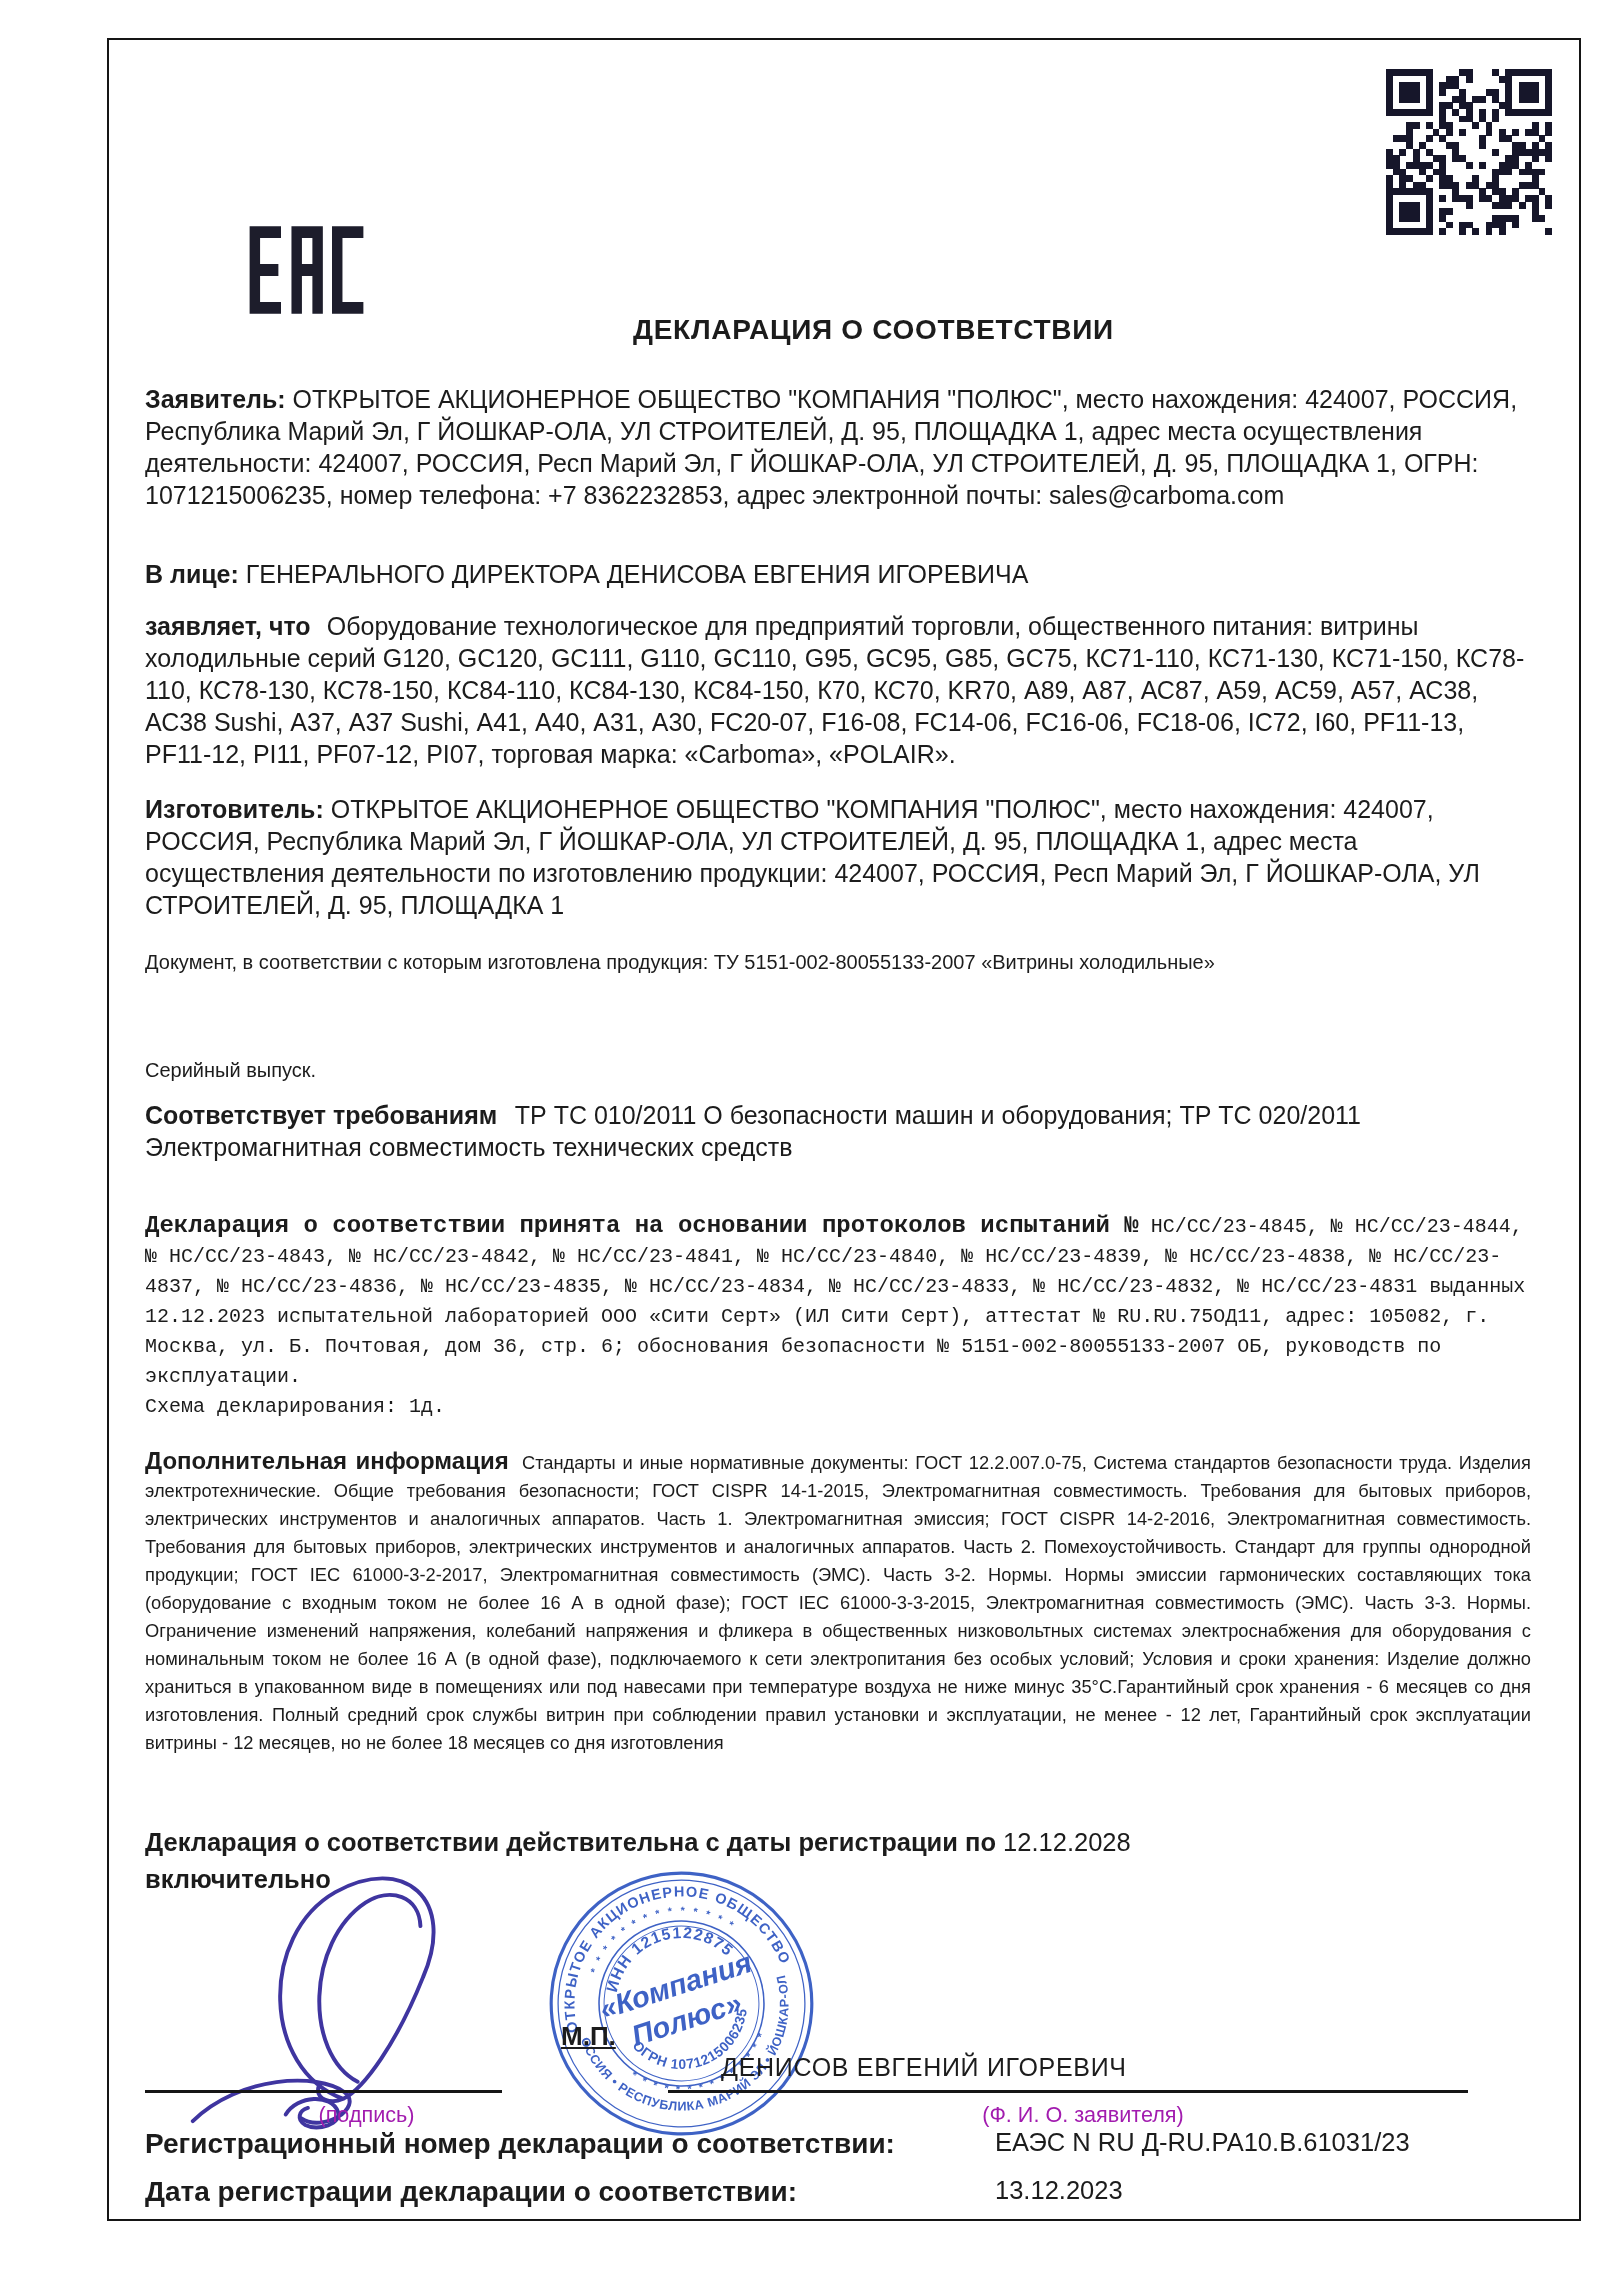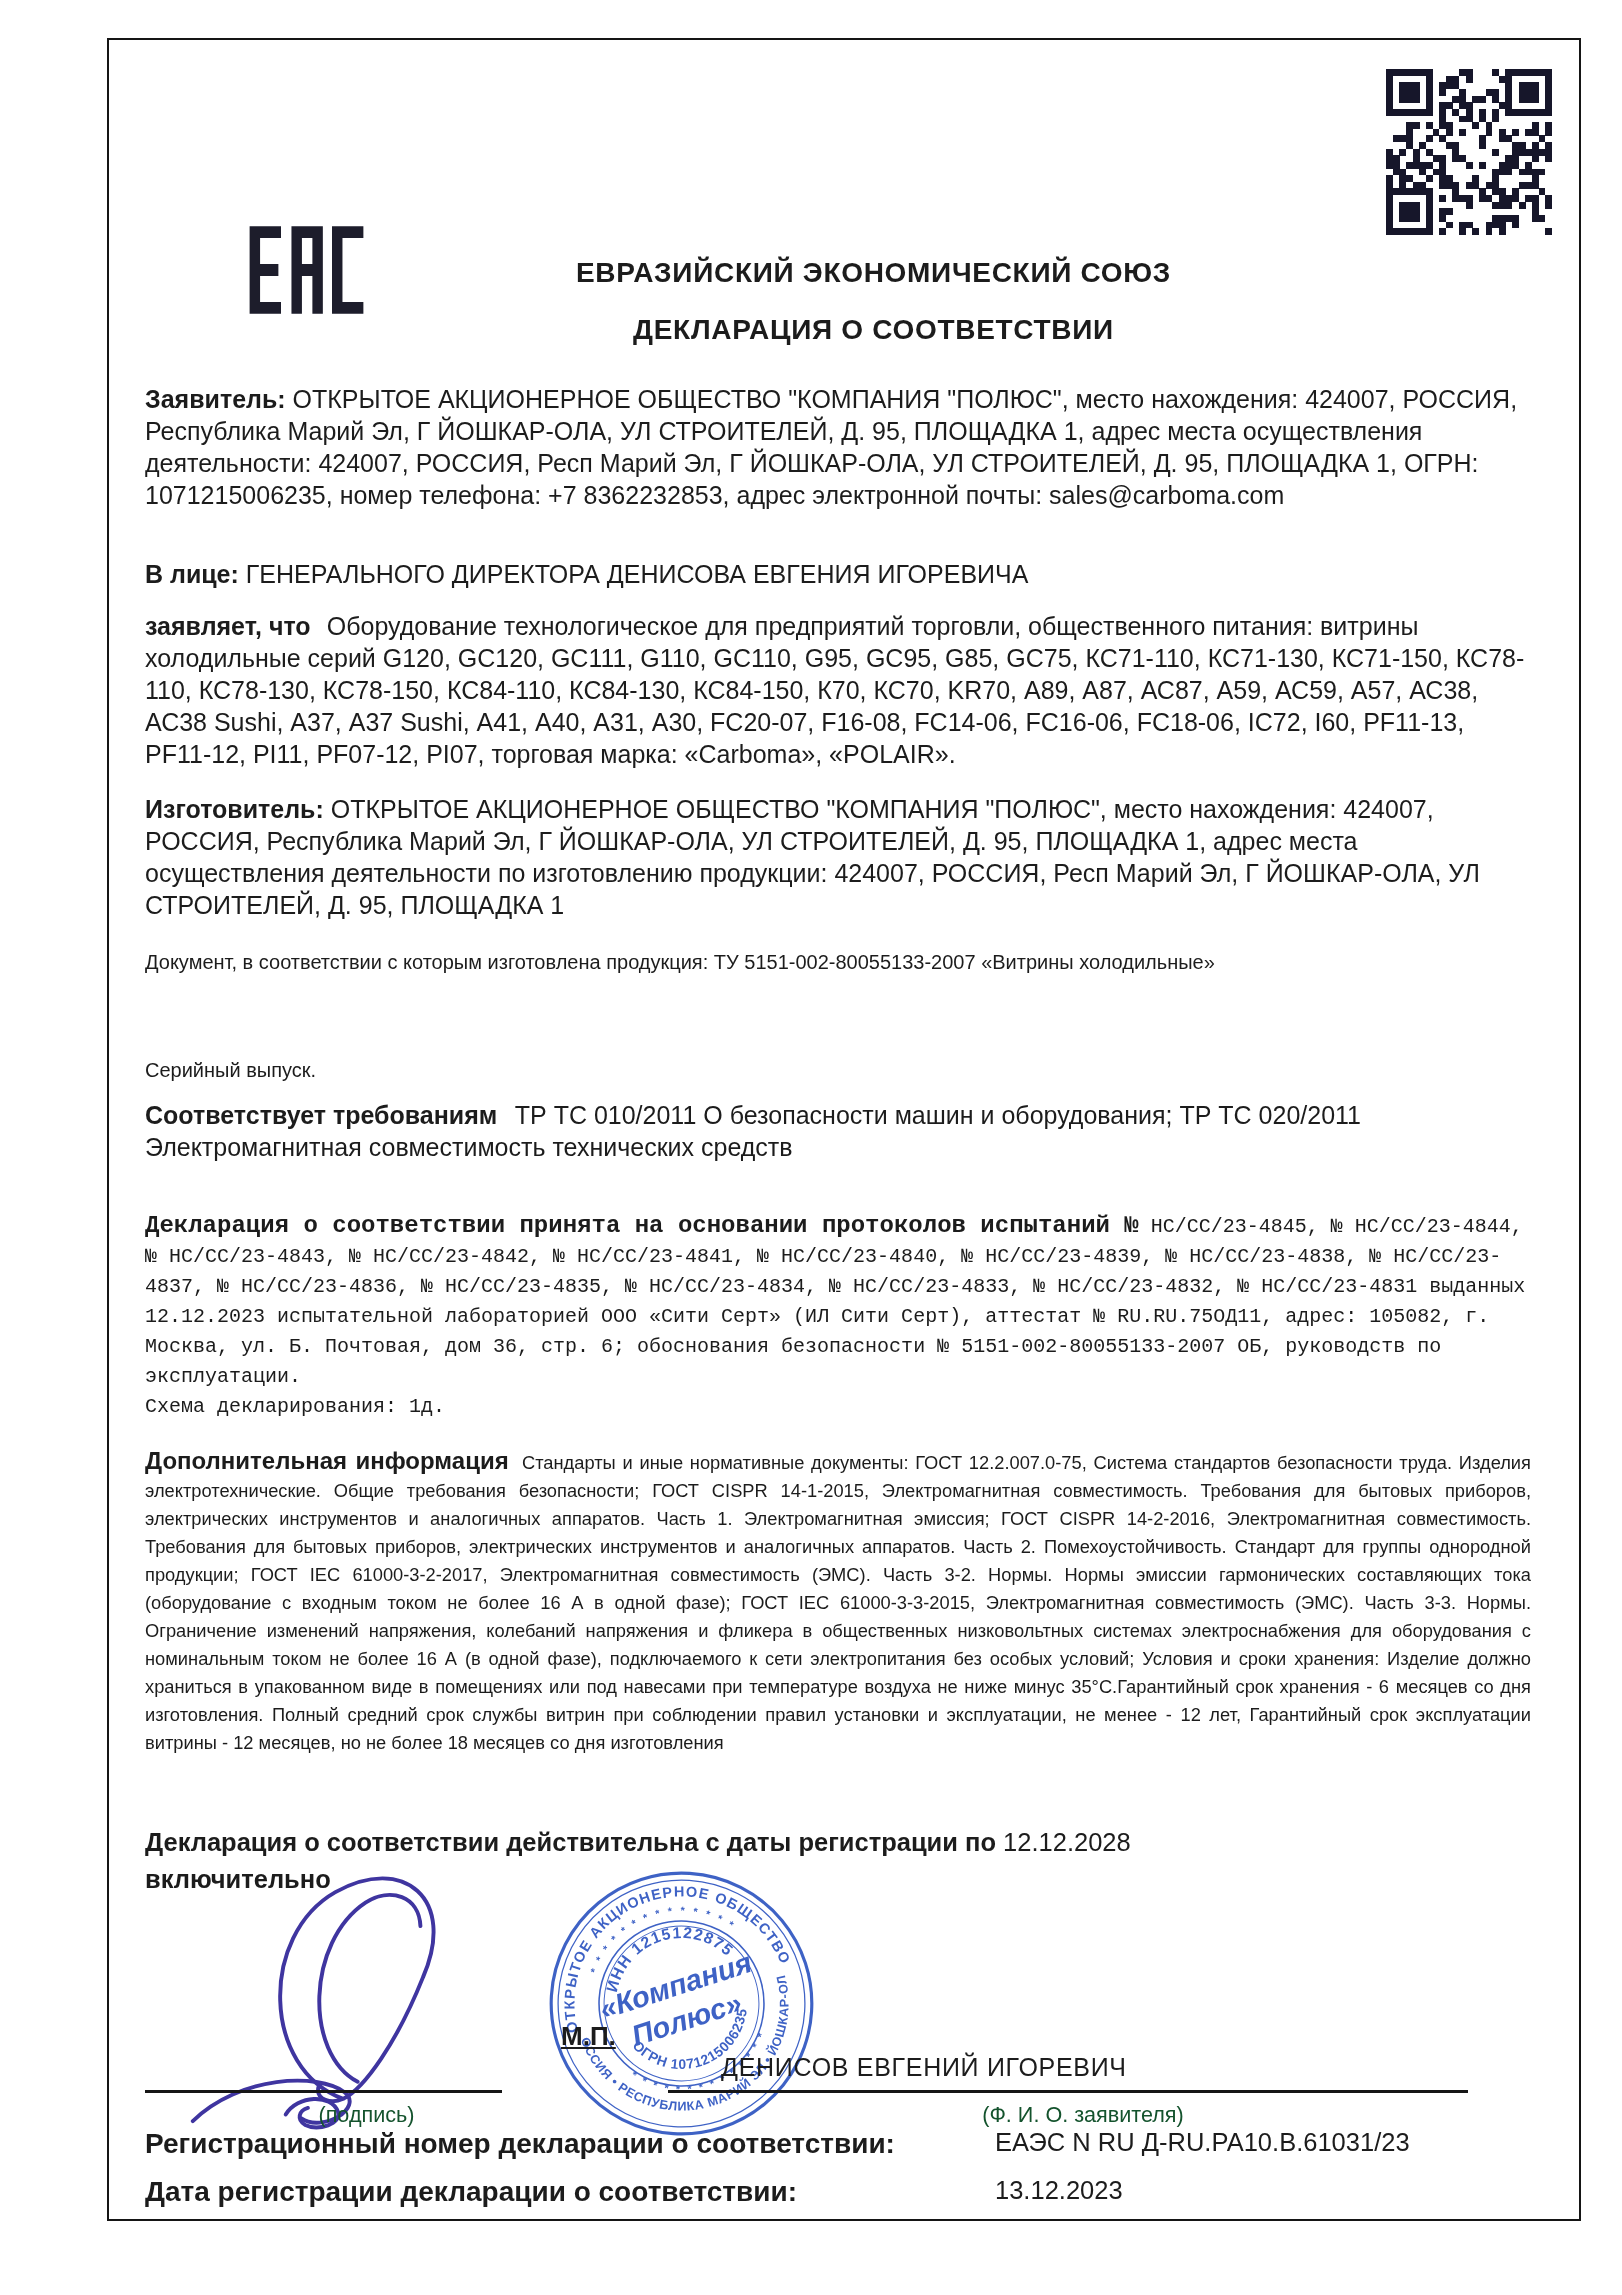--- a/index.html
+++ b/index.html
@@ -9,21 +9,21 @@
          border:2.6px solid #151515;pointer-events:none;}
   .abs{position:absolute;}
   .body-text{font-size:25px;line-height:32px;width:1382px;left:145px;text-align:left;}
   .small-text{font-size:20px;line-height:30px;width:1382px;left:145px;}
   .tiny-text{font-size:18.3px;line-height:28px;width:1386px;left:145px;text-align:justify;}
   b.lbl{font-weight:bold;}
   .title{font-weight:bold;font-size:28px;letter-spacing:0.7px;text-align:center;width:831px;left:458px;}
   .eac{left:247px;top:226px;width:119px;height:88px;}
   .qr{left:1373px;top:56px;width:192px;height:192px;background:#fff;}
   .hline{position:absolute;height:2.6px;background:#161616;}
-  .caption{font-size:21.6px;color:#14532d;}
+  .caption{font-size:21.6px;color:#a21caf;}
   .footrow-label{font-weight:bold;font-size:28px;left:145px;}
   .footrow-value{font-size:25.5px;left:995px;}
   .mp{font-weight:bold;font-size:26px;}
   .name-over-line{font-size:25px;letter-spacing:0.7px;}
   .stamp-wrap{left:543px;top:1865px;width:277px;height:277px;opacity:.92;}
   .sig-wrap{left:147px;top:1858px;width:471px;height:288px;}
   .valid-block{font-size:25.5px;line-height:37px;}
   .valid-block .vb-bold{font-weight:bold;}
   svg text{font-family:"Liberation Sans",sans-serif;}
 </style>
@@ -40,21 +40,20 @@
 
         <path d="M4 0 h48 v18 h-32 v40 h28 v18 h-28 v40 h32 v18 h-48 z"></path>
 
         <path d="M68 0 h48 v134 h-16 v-58 h-16 v58 h-16 z M84 18 v40 h16 v-40 z"></path>
 
         <path d="M130 0 h48 v18 h-32 v98 h32 v18 h-48 z"></path>
       </g>
     </svg>
   </div>
 
-  <div class="abs title" style="top:257px;">ЕВРАЗИЙСКИЙ ЭКОНОМИЧЕСКИЙ СОЮЗ</div>
   <div class="abs title" style="top:314px;">ДЕКЛАРАЦИЯ О СООТВЕТСТВИИ</div>
 
   <div class="abs qr">
     <svg id="qrsvg" width="192" height="192" viewBox="0 0 29 29" shape-rendering="crispEdges">
         <rect x="2" y="2" width="1.04" height="1.04" fill="#16162a"></rect>
         <rect x="3" y="2" width="1.04" height="1.04" fill="#16162a"></rect>
         <rect x="4" y="2" width="1.04" height="1.04" fill="#16162a"></rect>
         <rect x="5" y="2" width="1.04" height="1.04" fill="#16162a"></rect>
         <rect x="6" y="2" width="1.04" height="1.04" fill="#16162a"></rect>
         <rect x="7" y="2" width="1.04" height="1.04" fill="#16162a"></rect>

